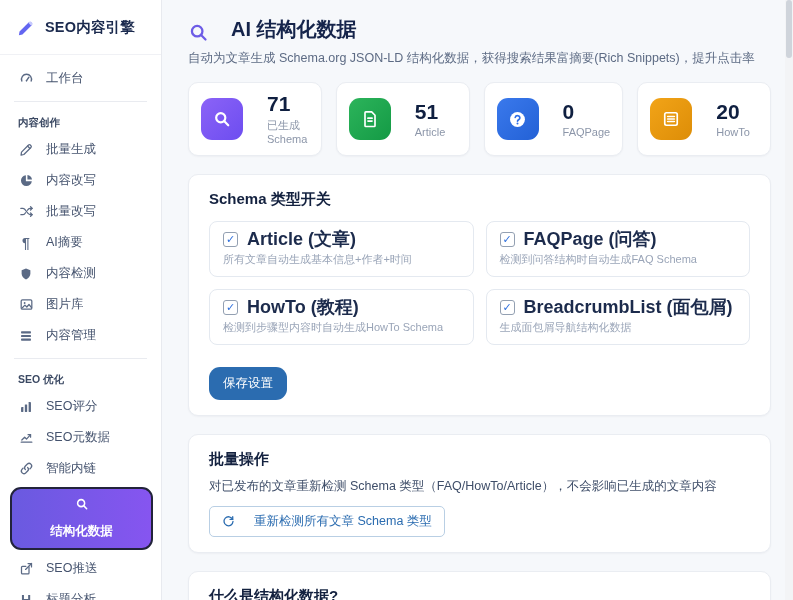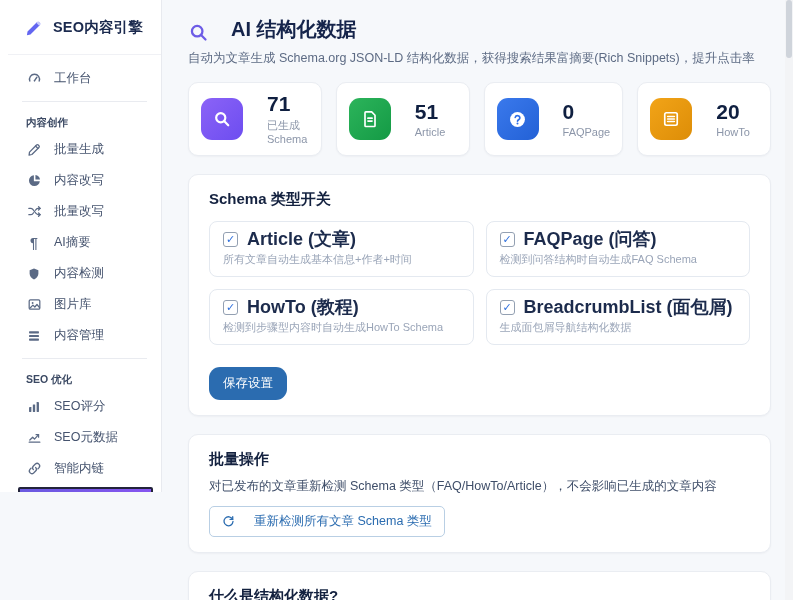--- a/index.html
+++ b/index.html
@@ -4,30 +4,30 @@
 <style>
   * { margin:0; padding:0; box-sizing:border-box; }
   html,body { width:793px; height:600px; overflow:hidden; }
   body {
     font-family:"Liberation Sans","DejaVu Sans",sans-serif;
     background:#f6f8fb; color:#1c2b4c; display:flex; position:relative;
   }
   svg { display:block; }
 
   
-  .sidebar { width:162px; min-width:162px; background:#fff; border-right:1px solid #e8eaef; height:492px; overflow:hidden;padding-left:8px; }
+  .sidebar { width:162px; min-width:162px; background:#fff; border-right:1px solid #e8eaef; height:600px; overflow:hidden; }
   .logo { display:flex; align-items:center; gap:9px; height:55px; padding:0 14px 0 17px; border-bottom:1px solid #f0f1f5; }
   .logo-text { font-size:14.5px; font-weight:700; color:#1b2a4e; letter-spacing:.2px; }
   .nav { padding-top:8px; }
   .nav-item { display:flex; align-items:center; gap:12px; padding:7px 18px; font-size:12.5px; color:#45536e; cursor:pointer; }
   .nav-item .ic { width:16px; display:flex; justify-content:center; color:#5b6a85; }
   .nav-item.active {
-    margin:3px 8px 3px 10px; padding:8px 13px; border-radius:2px;
+    margin:3px 8px 3px 10px; padding:8px 13px; border-radius:11px;
     background:linear-gradient(90deg,#6a5ae0,#8655f0);
-    border:2px solid #22233b; color:#fff; font-weight:600;
+    border:2px solid #22233b; color:#fff; font-weight:600;flex-direction:column;
   }
   .nav-item.active .ic { color:#fff; }
   .side-divider { height:1px; background:#e9ebf0; margin:7px 14px; }
   .section-label { font-size:10.5px; font-weight:700; color:#3b4963; padding:7px 18px 4px; }
   .glyph-ic { font-size:14px; font-weight:700; line-height:1; color:#55647f; }
 
   
   .main { flex:1; padding:16px 22px 0 26px; overflow:hidden; }
   .page-title { display:flex; align-items:flex-end; gap:22px; font-size:20px; font-weight:700; color:#15244b; }
   .subtitle { margin-top:7px; font-size:12.5px; color:#5d6b84; }

